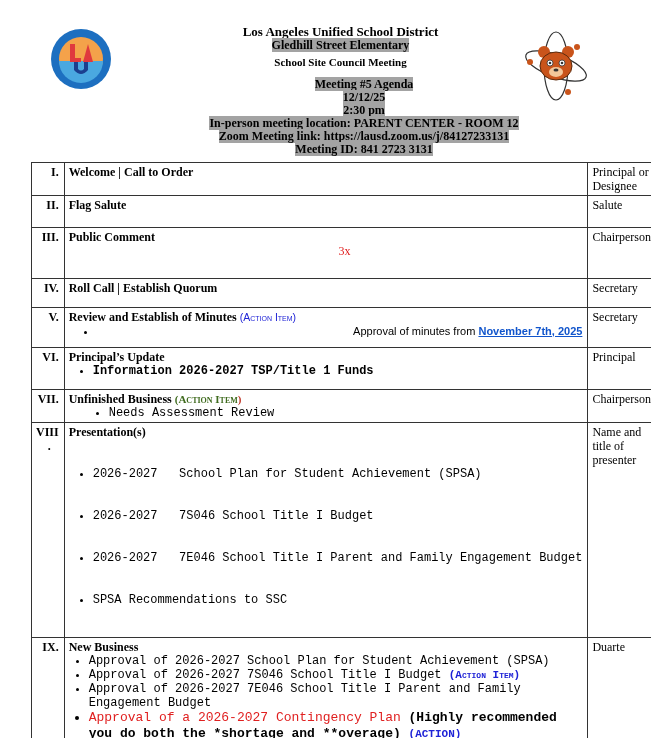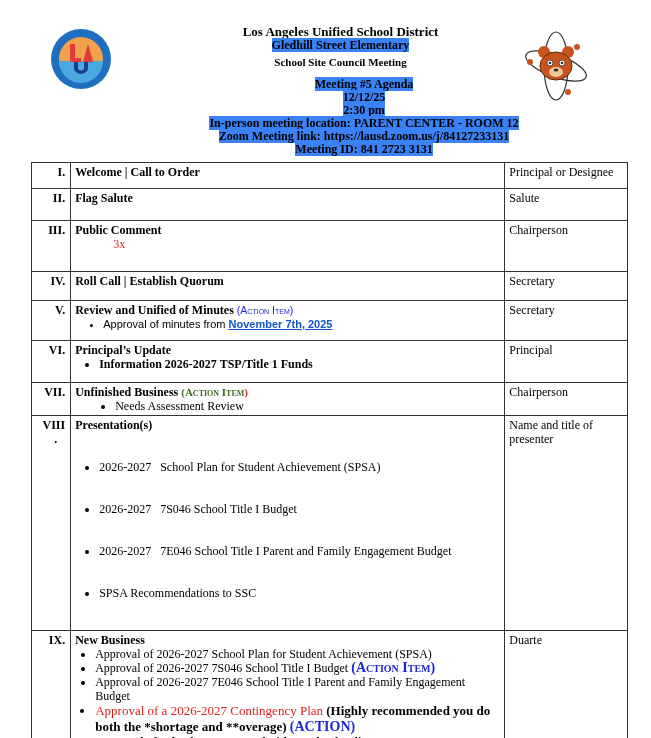--- a/index.html
+++ b/index.html
@@ -2,41 +2,41 @@
 <html><head>
 <meta charset="utf-8">
 <style>
   html, body { margin:0; padding:0; background:#ffffff; }
   body { width:651px; height:738px; position:relative; overflow:hidden;
          font-family:"Liberation Serif", serif; color:#000; }
   .logo-left { position:absolute; left:50px; top:28px; width:62px; height:62px; }
   .logo-right { position:absolute; left:520px; top:28px; width:72px; height:80px; }
   .header { position:absolute; left:15px; width:651px; text-align:center; top:24px; }
   .header .line { font-weight:bold; line-height:13px; }
-  .hl { background:#3b82f6; }
+  .hl { background:#a3a3a3; }
   .district { font-size:13px; line-height:15px !important; }
   .school { font-size:12px; }
   .title { font-size:11px; line-height:20px !important; margin-bottom:6px; }
   .meta { font-size:12px;padding-left:47px; }
 
   table.agenda { position:absolute; left:31px; top:162px; width:597px;
                  border-collapse:collapse; font-size:12px; }
   table.agenda td { border:1.5px solid #333; vertical-align:top; padding:2px 5px 2px 4px; line-height:14px; }
   td.num { width:29px; text-align:right; font-weight:bold; padding-right:6px; }
   td.item { width:422px; }
   td.who { width:112px; }
   .bold { font-weight:bold; }
   .ai { font-variant:small-caps; font-weight:normal; color:#1f23d6; font-family:"Liberation Sans", sans-serif; font-size:10.5px; }
-  .ai-serif { font-variant:small-caps; font-weight:bold; color:#1f23d6; font-size:14px; }
+  .ai-serif { font-variant:small-caps; font-weight:bold; color:#1f23d6; font-size:11px; }
   .ai-green { font-variant:small-caps; font-weight:bold; color:#3f6b1e; font-size:11px; }
-  .red { color:#e02020; }
+  .red { color:#e02020;text-align:center; }
   .paren-red { color:#c0392b; }
   ul { margin:0; padding-left:28px; }
-  ul li { list-style:disc; }
-  .sans { font-family:"Liberation Sans", sans-serif; font-size:11px; }
+  ul li { list-style:disc;font-family:Liberation Mono, monospace; }
+  .sans { font-family:"Liberation Sans", sans-serif; font-size:11px;text-align:right; }
   .link { color:#1155cc; text-decoration:underline; font-weight:bold; font-family:"Liberation Sans", sans-serif; }
   .big { font-size:13px; }
 </style>
 </head>
 <body>
 
 <svg class="logo-left" viewBox="0 0 62 62">
   <circle cx="31" cy="31" r="30" fill="#1d6fc0"></circle>
   <circle cx="31" cy="31" r="22" fill="#f4a24a"></circle>
   <path d="M9 33 A22 22 0 0 0 53 33 Z" fill="#4aa8e0"></path>
@@ -101,21 +101,21 @@
 
   <tr style="height:29px">
     <td class="num">IV.</td>
     <td class="item bold">Roll Call | Establish Quorum</td>
     <td class="who">Secretary</td>
   </tr>
 
   <tr style="height:40px">
     <td class="num">V.</td>
     <td class="item">
-      <span class="bold">Review and Unified of Minutes</span>
+      <span class="bold">Review and Establish of Minutes</span>
       <span class="ai">(<span>Action Item</span>)</span>
       <ul>
         <li class="sans">
           <span>Approval of minutes from</span>
           <span class="link">November 7th, 2025</span>
         </li>
       </ul>
     </td>
     <td class="who">Secretary</td>
   </tr>

